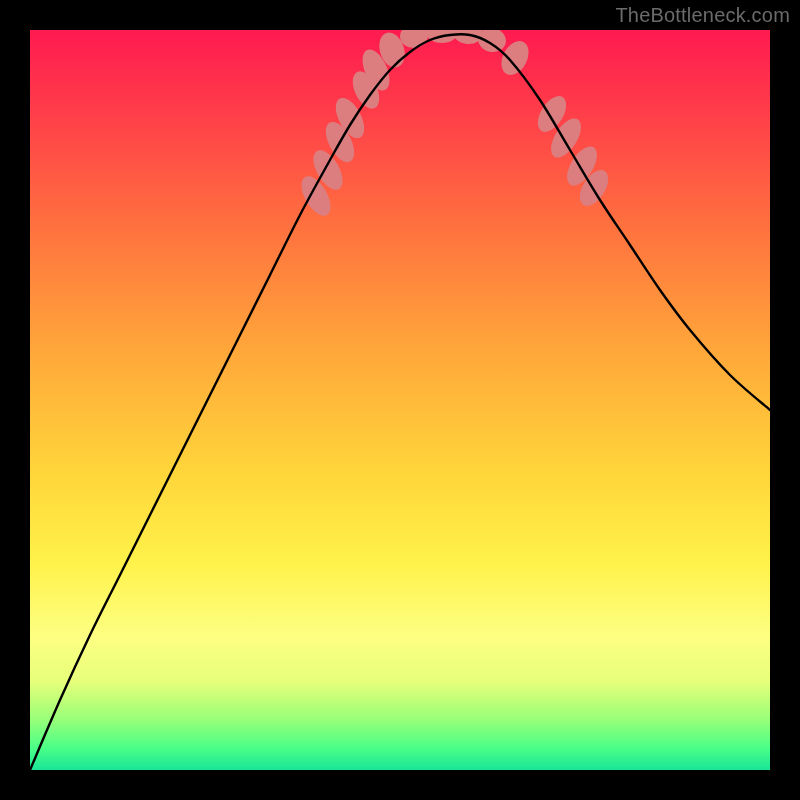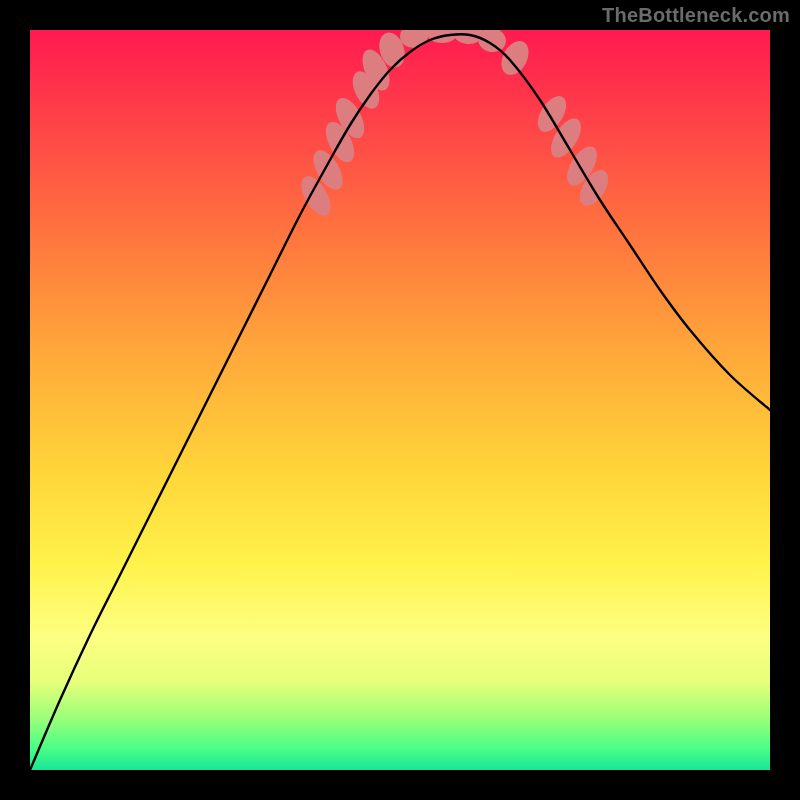--- a/index.html
+++ b/index.html
@@ -55,21 +55,21 @@
     width: 740px;
     height: 740px;
   }
   .attribution {
     position: absolute;
     top: 4px;
     right: 10px;
     color: #6b6b6b;
     font-size: 20px;
     letter-spacing: 0.2px;
-    font-weight: 700;
+    font-weight: 400;
     margin-left: 44px;
   }
 </style>
 </head>
 <body>
 
 <div class="frame">
   <div class="attribution">TheBottleneck.com</div>
 
   <div class="plot">

